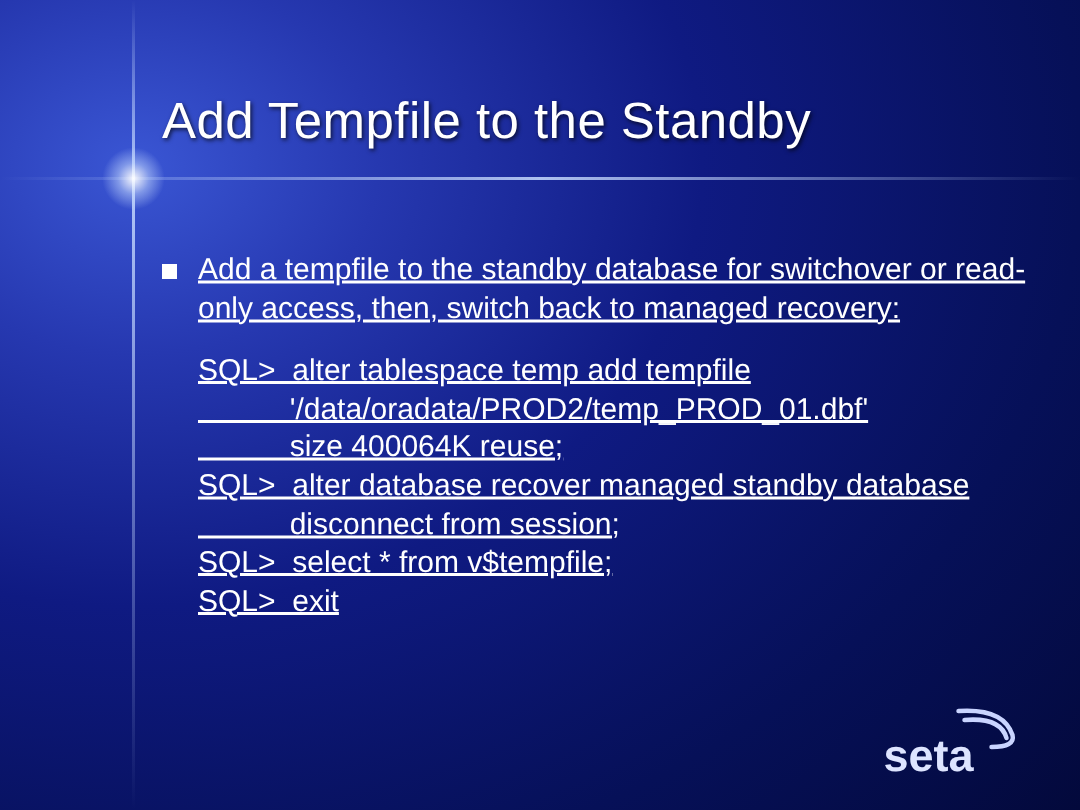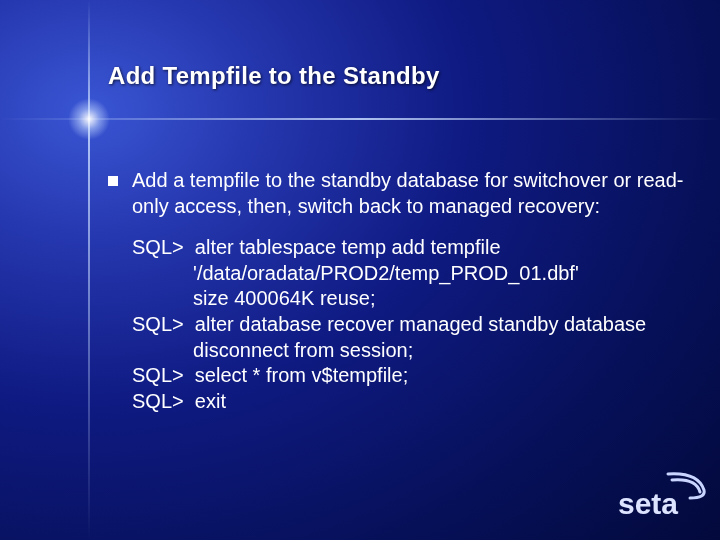--- a/index.html
+++ b/index.html
@@ -51,31 +51,32 @@
     height: 42px;
     background: radial-gradient(circle, rgba(255,255,255,0.95) 0%, rgba(200,220,255,0.5) 35%, rgba(200,220,255,0) 70%);
     pointer-events: none;
   }
   .title {
     position: absolute;
     top: 62px;
     left: 108px;
     right: 30px;
     font-family: Tahoma, Verdana, sans-serif;
-    font-size: 24px;
-    font-weight: bold;
+    font-size: 34px;
+    font-weight: normal;
     letter-spacing: 0.3px;
     color: #fff;
     text-shadow: 1px 1px 3px rgba(0,0,0,0.7);
   }
   .body {
     position: absolute;
     top: 168px;
     left: 108px;
     right: 36px;
+    text-decoration: underline;
   }
   .bullet-row {
     display: flex;
     align-items: flex-start;
     gap: 14px;
   }
   .bullet-square {
     flex: 0 0 auto;
     width: 10px;
     height: 10px;
@@ -90,21 +91,21 @@
   .code-block {
     margin-top: 16px;
     margin-left: 24px;
     font-size: 20px;
     line-height: 1.28;
     font-family: Tahoma, Verdana, sans-serif;
     white-space: pre;
   }
   .logo {
     position: absolute;
-    right: 8px;
+    right: 37px;
     bottom: 18px;
     width: 96px;
     height: 54px;
   }
   .logo svg { width: 100%; height: 100%; }
 </style>
 </head>
 <body>
 
 <div class="slide">

